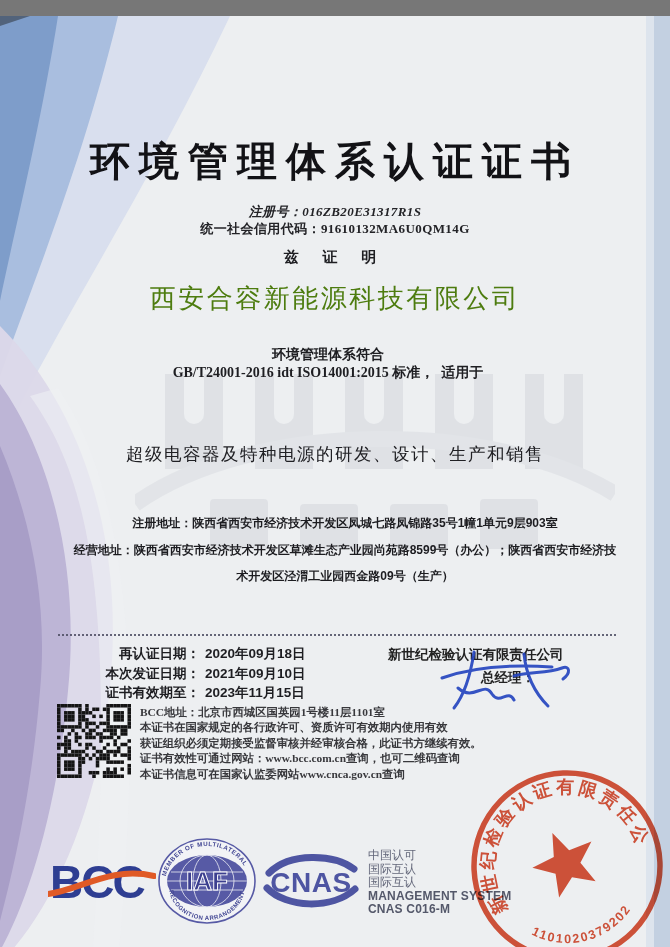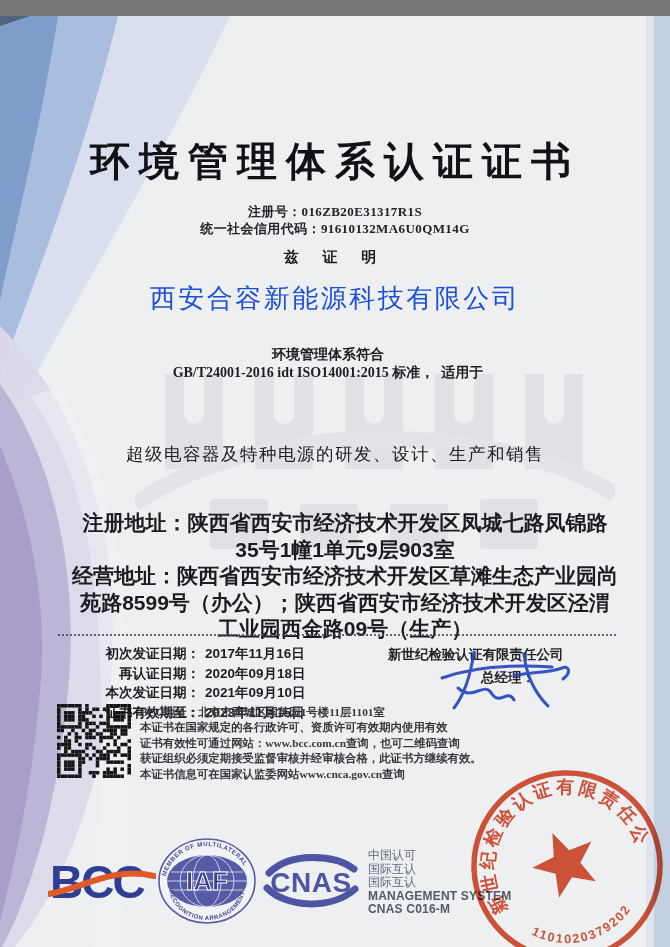--- a/index.html
+++ b/index.html
@@ -16,26 +16,26 @@
   .title{
     left:60px;top:118px;width:550px;
     font-size:40px;font-weight:700;letter-spacing:9px;color:#121216;
     font-family:"Liberation Serif",serif;
   }
   .regline{left:60px;width:550px;font-size:13px;font-weight:700;letter-spacing:.4px;
     font-family:"Liberation Serif",serif;color:#232327;}
   .hereby{left:60px;top:232px;width:550px;font-size:15px;font-weight:700;letter-spacing:10px;
     font-family:"Liberation Serif",serif;}
   .company{left:60px;top:265px;width:550px;font-size:26px;letter-spacing:2.5px;
-    font-family:Liberation Mono, monospace;color:#1d4ed8;}
+    font-family:Liberation Mono, monospace;color:#4d7c0f;}
   .conf{left:53px;width:550px;font-size:14px;font-weight:700;
     font-family:"Liberation Serif",serif;white-space:pre-wrap;}
   .scope{left:60px;top:426px;width:550px;font-size:17.5px;letter-spacing:1.5px;
     font-family:"Liberation Serif",serif;color:#202024;}
-  .addr{left:72px;top:494px;width:546px;font-size:21px;font-weight:700;
+  .addr{left:72px;top:494px;width:546px;font-size:12px;font-weight:700;
     line-height:26.5px;color:#1c1c20;}
   .addr p{margin:0;text-align:center;}
   .dotline{left:58px;top:618px;width:558px;height:0;border-top:2px dotted #4d4d62;opacity:.85;}
   .dates{left:78px;top:628px;width:300px;font-size:13.5px;font-weight:700;color:#1d1d21;}
   .dates .row{display:flex;line-height:19.5px;}
   .dates .lab{width:122px;text-align:right;}
   .dates .val{margin-left:5px;}
   .issuer{left:388px;top:630px;width:240px;font-size:13.5px;font-weight:700;color:#222;}
   .issuer .role{margin-top:5px;text-align:center;}
   .fineprint{left:140px;top:689px;width:360px;font-size:11.4px;font-weight:700;
@@ -73,21 +73,21 @@
       <rect x="75" y="135" width="58" height="50" rx="4"></rect>
       <rect x="165" y="140" width="58" height="45" rx="4"></rect>
       <rect x="255" y="140" width="58" height="45" rx="4"></rect>
       <rect x="345" y="135" width="58" height="50" rx="4"></rect>
     </g>
     <path d="M0,140 C120,55 360,55 480,130" stroke="#d8dbe0" stroke-width="16" fill="none"></path>
   </svg>
 
   <div class="abs title ctr">环境管理体系认证证书</div>
 
-  <div class="abs regline ctr" style="top:187px;">
+  <div class="abs regline ctr" style="top:187px;font-style:italic;">
     <span>注册号：</span><span>016ZB20E31317R1S</span>
   </div>
   <div class="abs regline ctr" style="top:204px;">
     <span>统一社会信用代码：</span><span>91610132MA6U0QM14G</span>
   </div>
 
   <div class="abs hereby ctr">兹 证 明</div>
 
   <div class="abs company ctr">西安合容新能源科技有限公司</div>
 
@@ -97,24 +97,20 @@
   <div class="abs scope ctr">超级电容器及特种电源的研发、设计、生产和销售</div>
 
   <div class="abs addr">
     <p><span>注册地址：</span><span>陕西省西安市经济技术开发区凤城七路凤锦路35号1幢1单元9层903室</span></p>
     <p><span>经营地址：</span><span>陕西省西安市经济技术开发区草滩生态产业园尚苑路8599号（办公）；陕西省西安市经济技术开发区泾渭工业园西金路09号（生产）</span></p>
   </div>
 
   <div class="abs dotline"></div>
 
   <div class="abs dates">
-    <div class="row">
-        <span class="lab">初次发证日期：</span>
-        <span class="val">2017年11月16日</span>
-      </div>
     <div class="row">
         <span class="lab">再认证日期：</span>
         <span class="val">2020年09月18日</span>
       </div>
     <div class="row">
         <span class="lab">本次发证日期：</span>
         <span class="val">2021年09月10日</span>
       </div>
     <div class="row">
         <span class="lab">证书有效期至：</span>
@@ -370,22 +366,22 @@
         <rect x="48.00" y="68.57" width="3.43" height="3.43" fill="#141414"></rect>
         <rect x="51.43" y="68.57" width="3.43" height="3.43" fill="#141414"></rect>
         <rect x="54.86" y="68.57" width="3.43" height="3.43" fill="#141414"></rect>
         <rect x="58.29" y="68.57" width="3.43" height="3.43" fill="#141414"></rect>
         <rect x="61.71" y="68.57" width="3.43" height="3.43" fill="#141414"></rect>
       </svg>
   </div>
   <div class="abs fineprint">
     <div>BCC地址：北京市西城区国英园1号楼11层1101室</div>
     <div>本证书在国家规定的各行政许可、资质许可有效期内使用有效</div>
+    <div>获证组织必须定期接受监督审核并经审核合格，此证书方继续有效。</div>
     <div>证书有效性可通过网站：www.bcc.com.cn查询，也可二维码查询</div>
-    <div>获证组织必须定期接受监督审核并经审核合格，此证书方继续有效。</div>
     <div>本证书信息可在国家认监委网站www.cnca.gov.cn查询</div>
   </div>
 
   <svg class="abs" style="left:48px;top:834px;" width="108" height="62" viewBox="0 0 108 62">
     <text x="2" y="48" font-family="Liberation Sans, sans-serif" font-size="46" font-weight="800" fill="#2e3e92" letter-spacing="-2">BCC</text>
     <path d="M0,44 C32,40 62,16 106,26" stroke="#e05a26" stroke-width="6" fill="none" stroke-linecap="round"></path>
   </svg>
 
   <svg class="abs" style="left:156px;top:820px;" width="102" height="90" viewBox="0 0 102 90">
     <defs>

